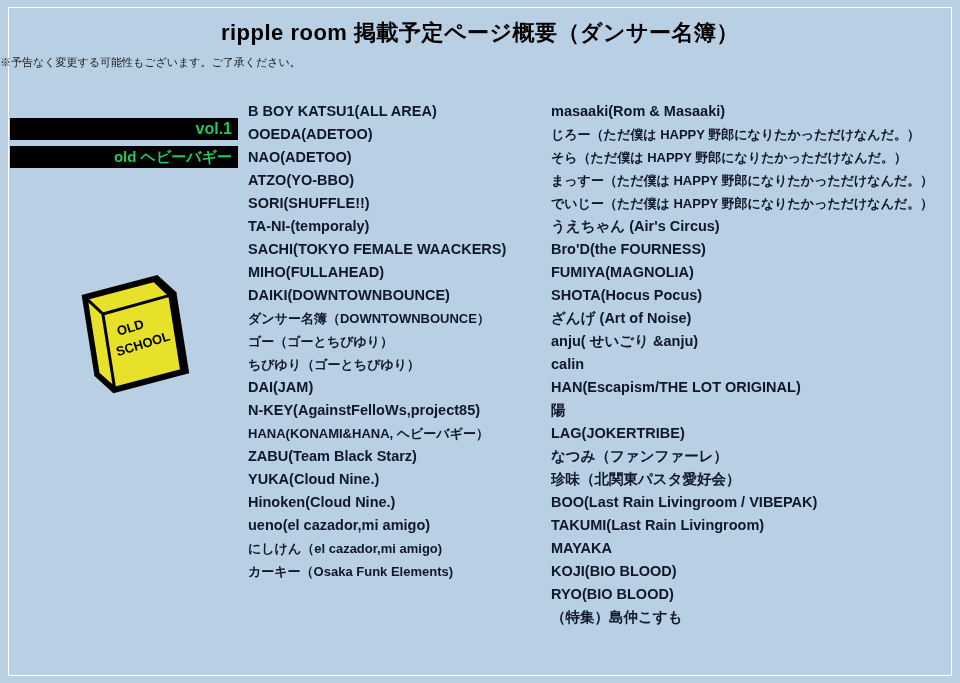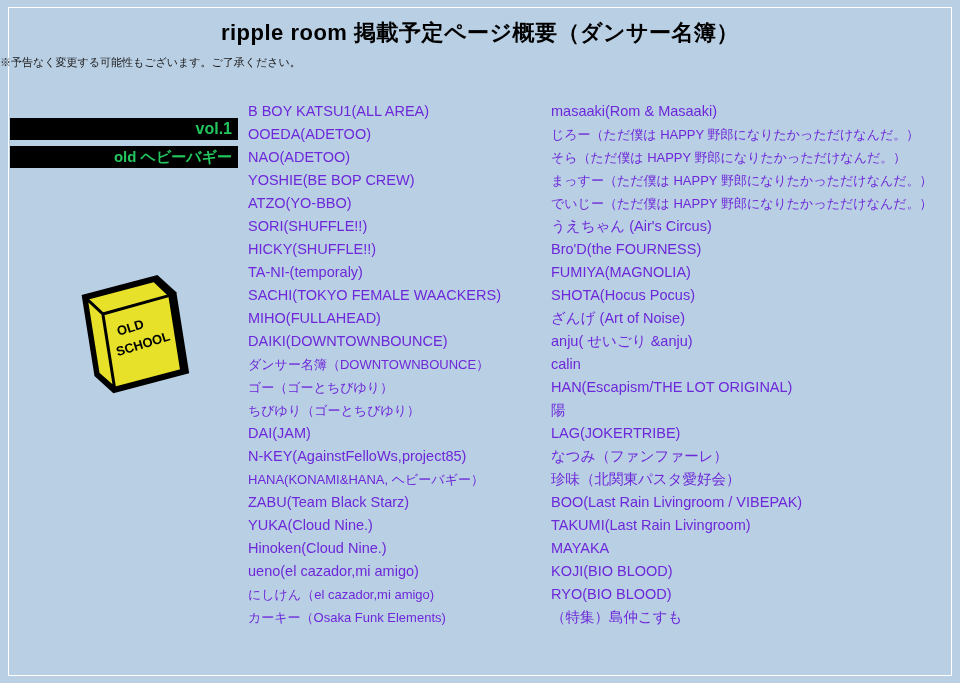--- a/index.html
+++ b/index.html
@@ -82,22 +82,22 @@
   }
   #book svg { display: block; }
   .col {
     position: absolute;
     top: 100px;
   }
   #col-left { left: 248px; width: 300px; }
   #col-right { left: 551px; width: 400px; }
   .name {
     font-size: 14.5px;
-    font-weight: normal;
-    color: #6d28d9;
+    font-weight: bold;
+    color: #0f172a;
     height: 23px;
     line-height: 23px;
     white-space: nowrap;
     overflow: hidden;
   }
   .name.small {
     font-size: 13px;
   }
 </style>
 </head>
@@ -122,24 +122,22 @@
         <text x="48" y="64" font-family="Liberation Sans, sans-serif" font-size="13" font-weight="bold" fill="#000000" transform="rotate(-8 48 64)">OLD</text>
         <text x="44" y="84" font-family="Liberation Sans, sans-serif" font-size="13" font-weight="bold" fill="#000000" transform="rotate(-8 44 84)">SCHOOL</text>
       </g>
     </svg>
   </div>
 
   <div class="col" id="col-left">
     <div class="name">B BOY KATSU1(ALL AREA)</div>
     <div class="name">OOEDA(ADETOO)</div>
     <div class="name">NAO(ADETOO)</div>
-    <div class="name">YOSHIE(BE BOP CREW)</div>
     <div class="name">ATZO(YO-BBO)</div>
     <div class="name">SORI(SHUFFLE!!)</div>
-    <div class="name">HICKY(SHUFFLE!!)</div>
     <div class="name">TA-NI-(temporaly)</div>
     <div class="name">SACHI(TOKYO FEMALE WAACKERS)</div>
     <div class="name">MIHO(FULLAHEAD)</div>
     <div class="name">DAIKI(DOWNTOWNBOUNCE)</div>
     <div class="name small">ダンサー名簿（DOWNTOWNBOUNCE）</div>
     <div class="name small">ゴー（ゴーとちびゆり）</div>
     <div class="name small">ちびゆり（ゴーとちびゆり）</div>
     <div class="name">DAI(JAM)</div>
     <div class="name">N-KEY(AgainstFelloWs,project85)</div>
     <div class="name small">HANA(KONAMI&amp;HANA, ヘビーバギー）</div>

